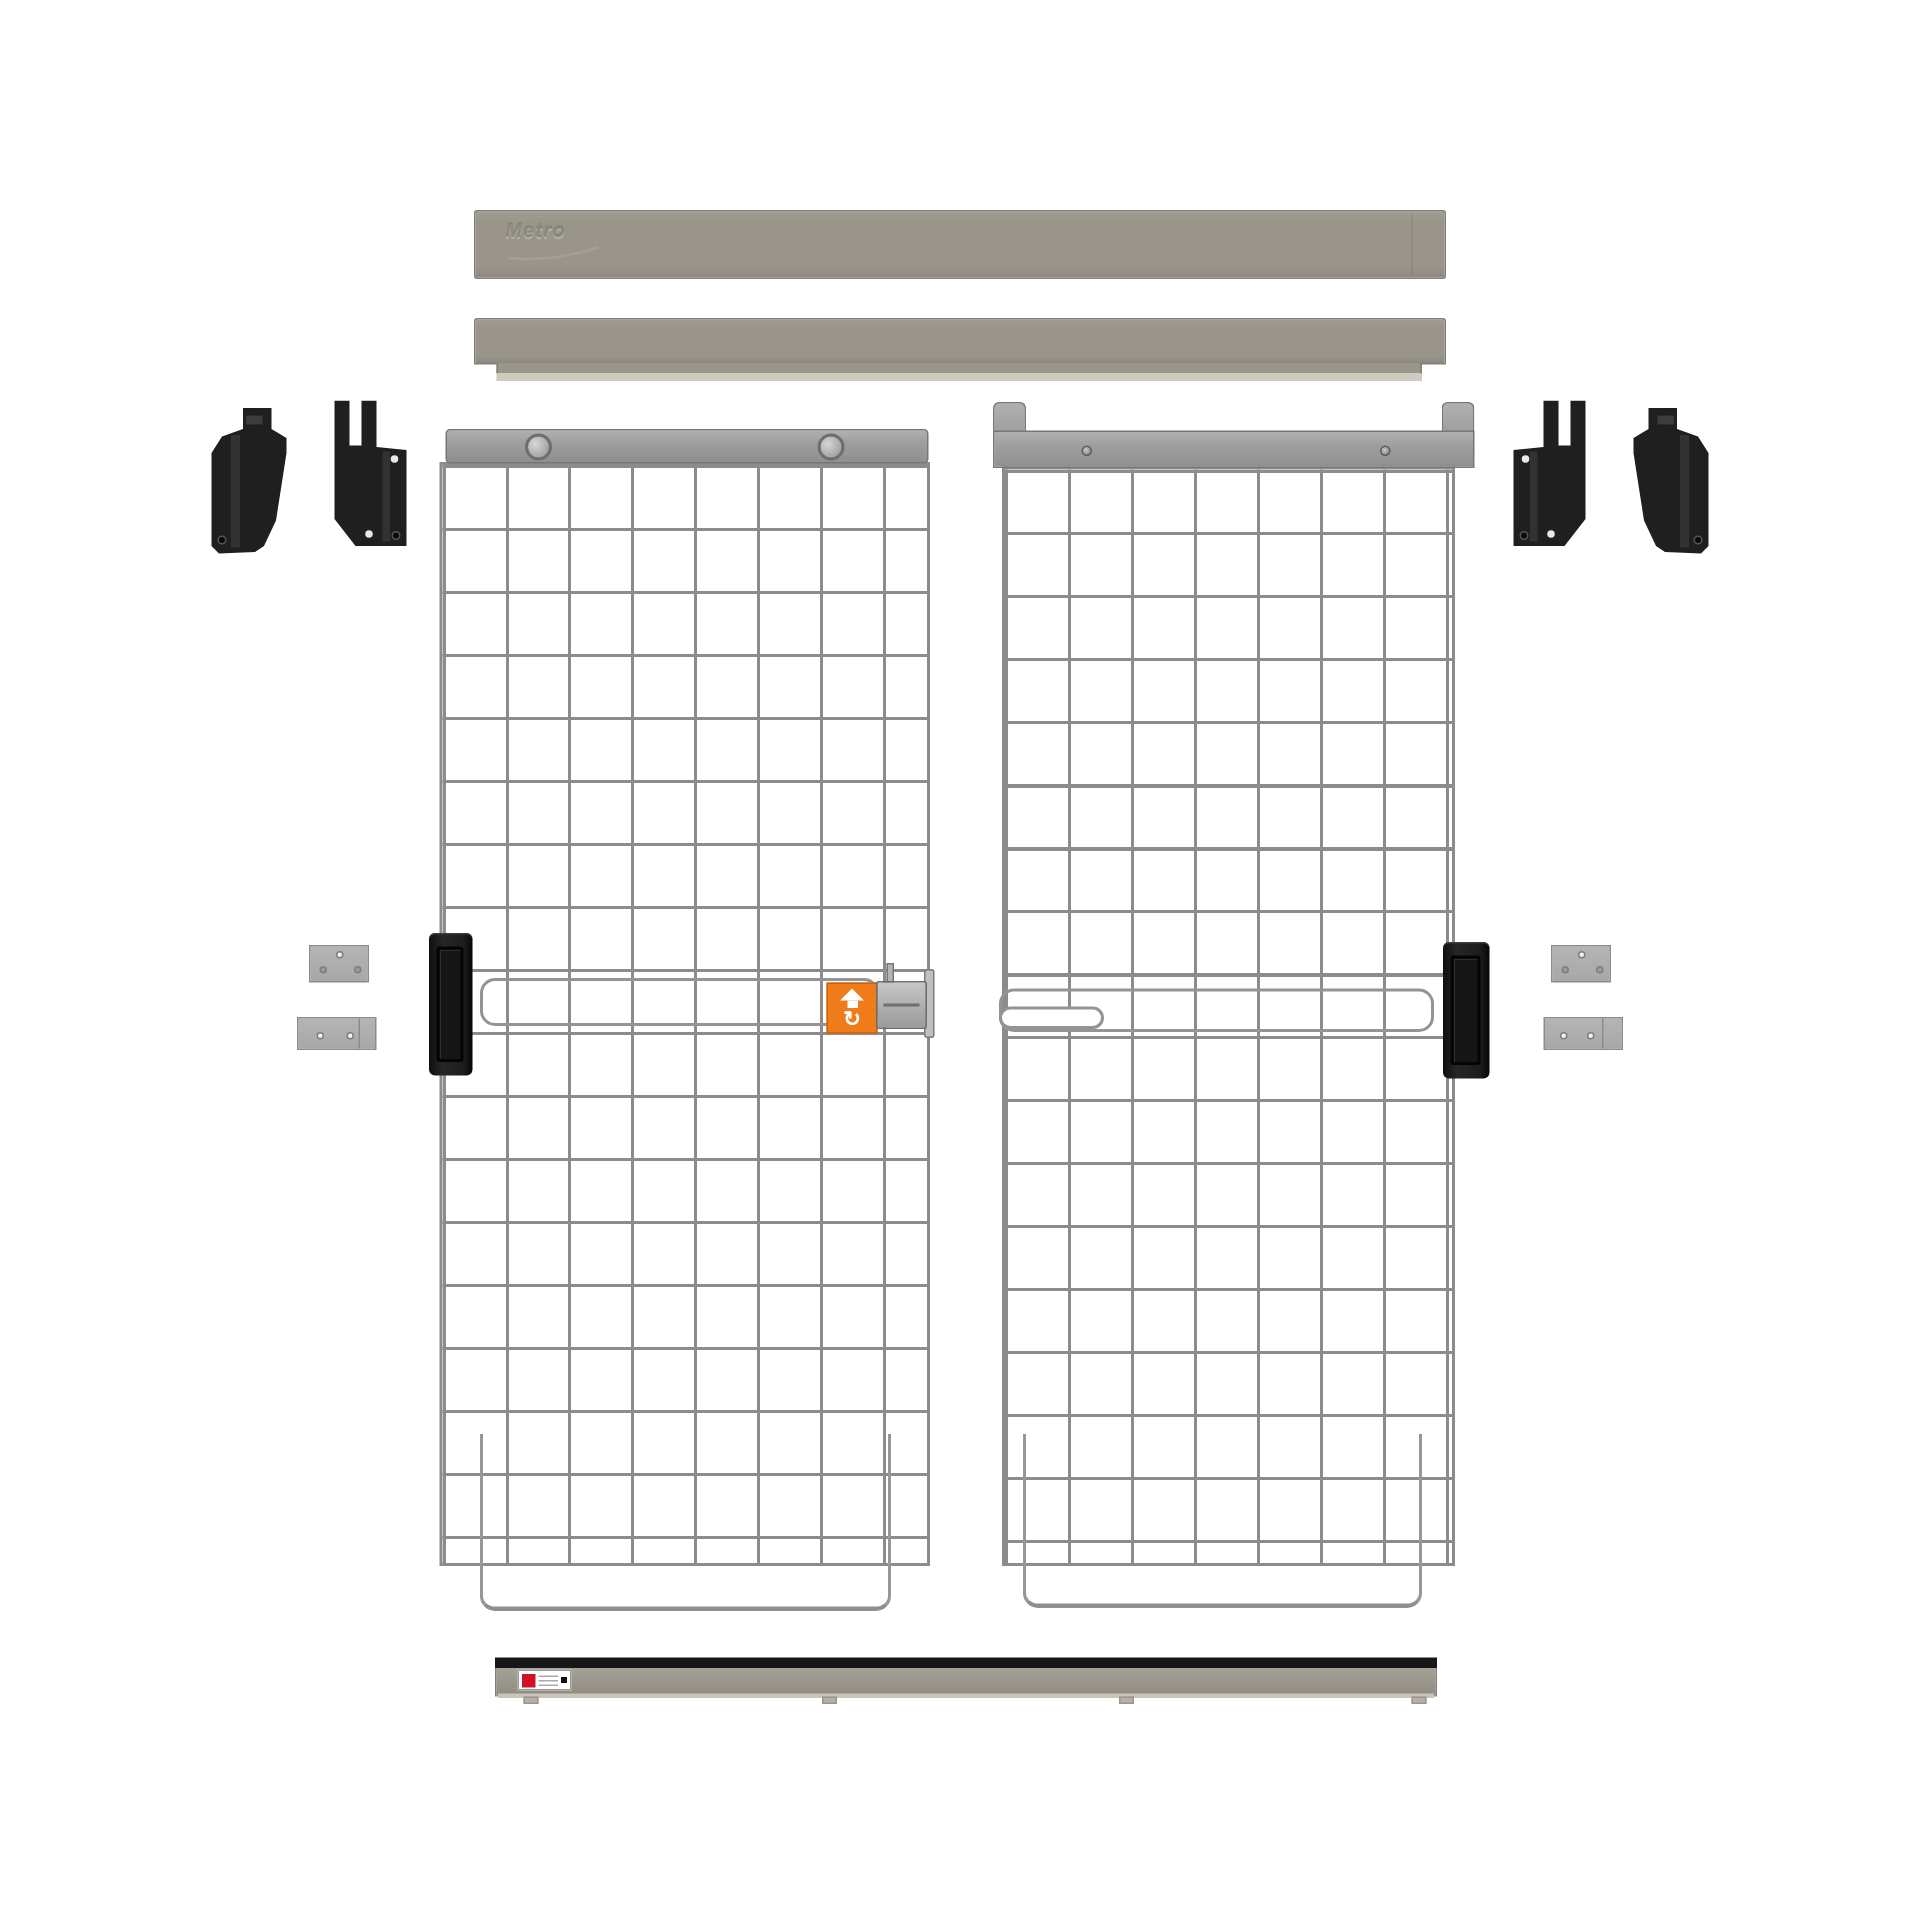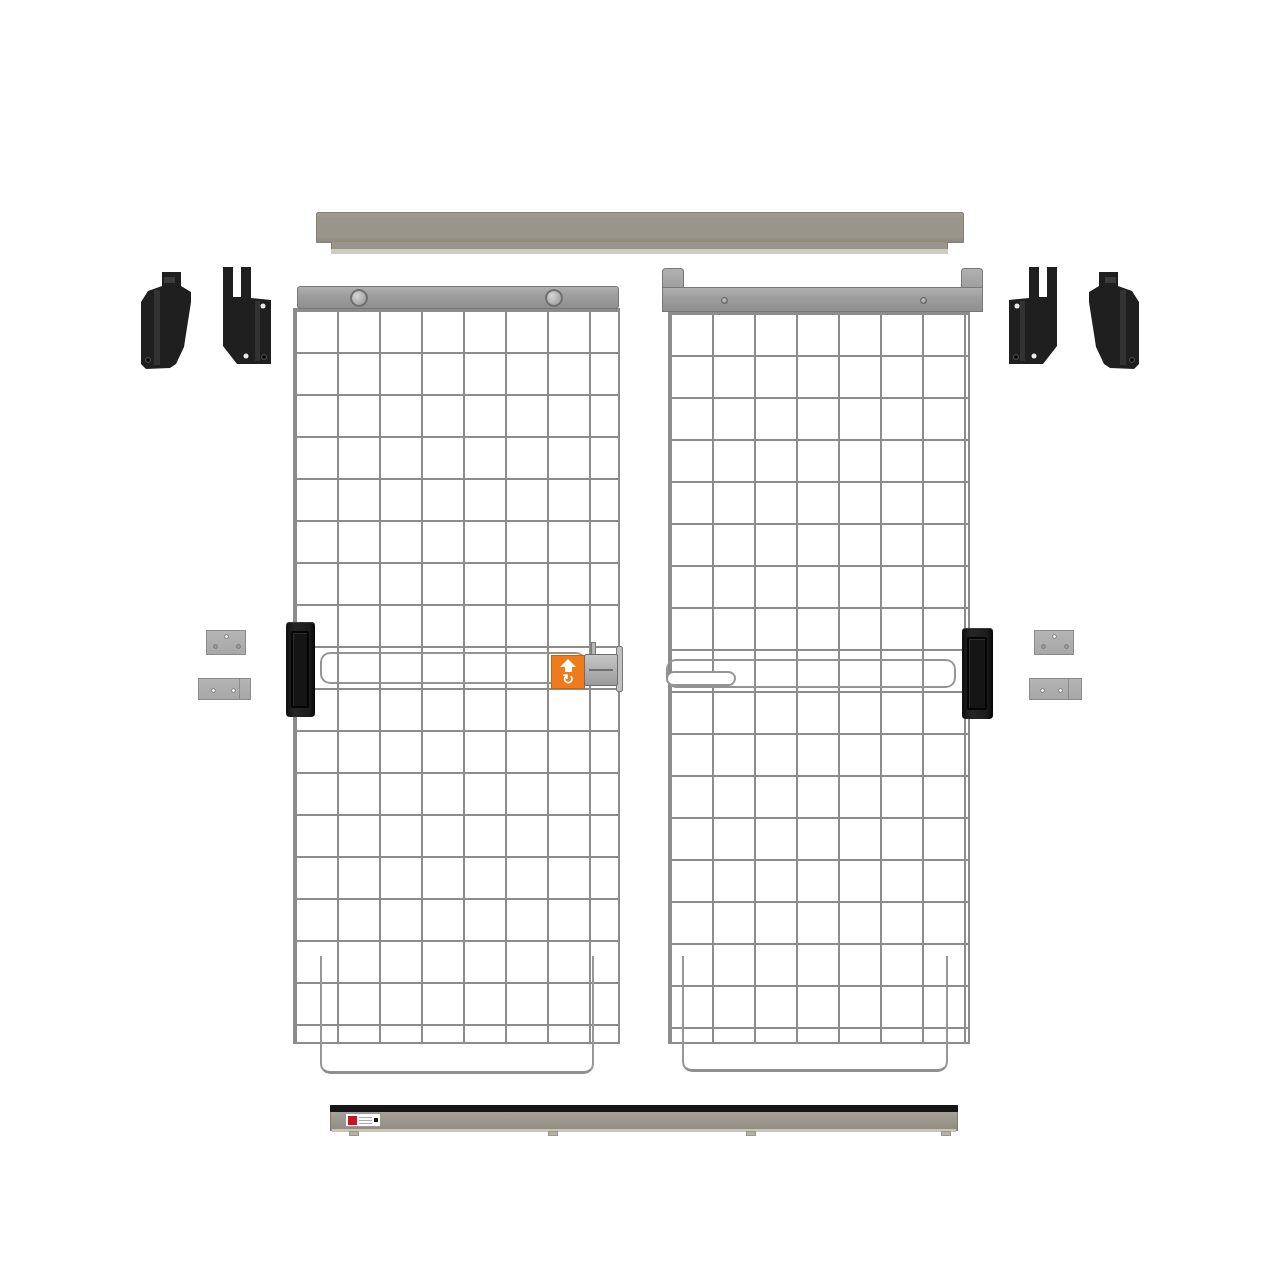--- a/index.html
+++ b/index.html
@@ -112,20 +112,29 @@
   .track-label .red{width:9px;height:9px;background:var(--label_red);}
   .track-label .lines{flex:1;display:flex;flex-direction:column;gap:2px;}
   .track-label .lines i{display:block;height:1px;background:#aaa;}
   .track-label .code{width:4px;height:4px;background:#111;}
 </style>
 </head>
 <body>
 
 <div id="stage">
 
+  <div class="abs rail" style="left:316px;top:140px;width:648px;height:46px;">
+    <div class="abs rail-seam" style="left:624px;top:2px;height:40px;"></div>
+    <div class="abs" style="left:20px;top:6px;width:80px;height:30px;">
+      <div class="metro-emboss">Metro</div>
+      <svg width="66" height="10" viewBox="0 0 66 10">
+        <path d="M2 8 Q 30 11 62 1" stroke="#a6a296" stroke-width="1.6" fill="none" opacity="0.8"></path>
+      </svg>
+    </div>
+  </div>
 
   <div>
     <div class="abs rail" style="left:316px;top:212px;width:648px;height:31px;border-radius:2px 2px 0 0;"></div>
     <div class="abs" style="left:331px;top:242px;width:617px;height:7px;background:var(--rail);border-left:1px solid var(--rail_edge);border-right:1px solid var(--rail_edge);box-sizing:border-box;"></div>
     <div class="abs rail-lip" style="left:331px;top:249px;width:617px;height:5px;"></div>
   </div>
 
   <div class="abs bracket" style="left:136px;top:272px;">
     <svg width="58" height="100" viewBox="0 0 58 100">
       <polygon points="26,0 45,0 45,14 55,20 55,30 48,75 40,92 34,96 10,97 5,92 5,30 12,19 26,14" fill="#1f1f1f"></polygon>

